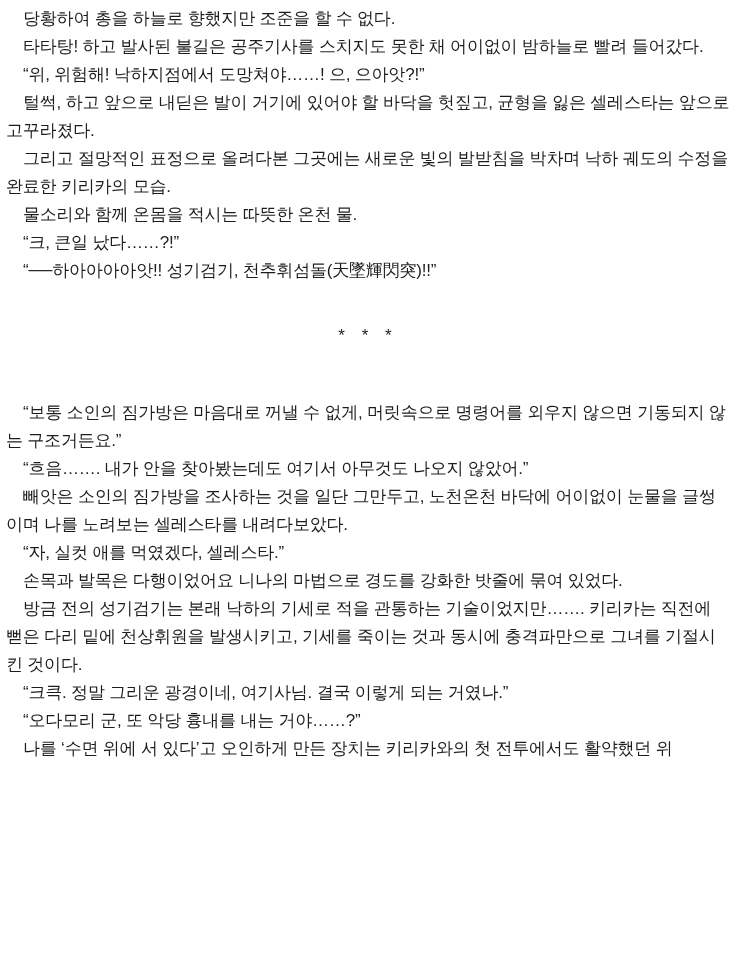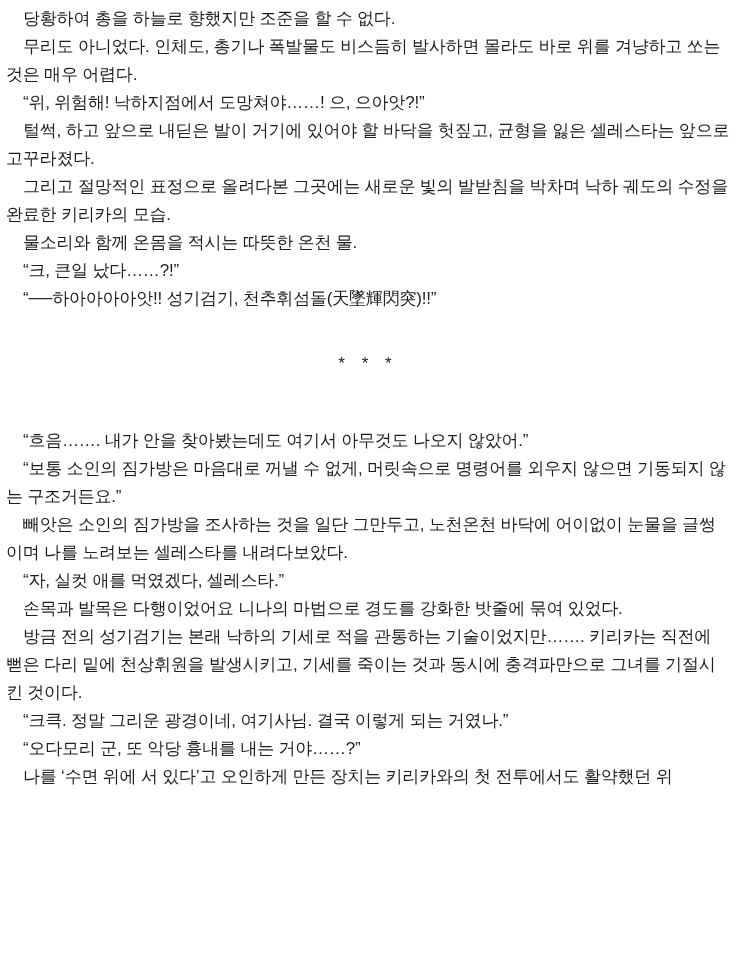--- a/index.html
+++ b/index.html
@@ -38,34 +38,34 @@
     color: #1c1c1c;
   }
 </style>
 </head>
 <body>
 
 <div class="page">
 
   <div>
     <p class="para">당황하여 총을 하늘로 향했지만 조준을 할 수 없다.</p>
-    <p class="para">무리도 아니었다. 인체도, 총기나 폭발물도 비스듬히 발사하면 몰라도 바로 위를 겨냥하고 쏘는 것은 매우 어렵다.</p>
+    <p class="para">타타탕! 하고 발사된 불길은 공주기사를 스치지도 못한 채 어이없이 밤하늘로 빨려 들어갔다.</p>
     <p class="para">“위, 위험해! 낙하지점에서 도망쳐야……! 으, 으아앗?!”</p>
     <p class="para">털썩, 하고 앞으로 내딛은 발이 거기에 있어야 할 바닥을 헛짚고, 균형을 잃은 셀레스타는 앞으로 고꾸라졌다.</p>
     <p class="para">그리고 절망적인 표정으로 올려다본 그곳에는 새로운 빛의 발받침을 박차며 낙하 궤도의 수정을 완료한 키리카의 모습.</p>
     <p class="para">물소리와 함께 온몸을 적시는 따뜻한 온천 물.</p>
     <p class="para">“크, 큰일 났다……?!”</p>
     <p class="para">“──하아아아아앗!! 성기검기, 천추휘섬돌(天墜輝閃突)!!”</p>
   </div>
 
   <div class="scene-divider">* * *</div>
 
   <div>
+    <p class="para">“보통 소인의 짐가방은 마음대로 꺼낼 수 없게, 머릿속으로 명령어를 외우지 않으면 기동되지 않는 구조거든요.”</p>
     <p class="para">“흐음……. 내가 안을 찾아봤는데도 여기서 아무것도 나오지 않았어.”</p>
-    <p class="para">“보통 소인의 짐가방은 마음대로 꺼낼 수 없게, 머릿속으로 명령어를 외우지 않으면 기동되지 않는 구조거든요.”</p>
     <p class="para">빼앗은 소인의 짐가방을 조사하는 것을 일단 그만두고, 노천온천 바닥에 어이없이 눈물을 글썽이며 나를 노려보는 셀레스타를 내려다보았다.</p>
     <p class="para">“자, 실컷 애를 먹였겠다, 셀레스타.”</p>
     <p class="para">손목과 발목은 다행이었어요 니나의 마법으로 경도를 강화한 밧줄에 묶여 있었다.</p>
     <p class="para">방금 전의 성기검기는 본래 낙하의 기세로 적을 관통하는 기술이었지만……. 키리카는 직전에 뻗은 다리 밑에 천상휘원을 발생시키고, 기세를 죽이는 것과 동시에 충격파만으로 그녀를 기절시킨 것이다.</p>
     <p class="para">“크큭. 정말 그리운 광경이네, 여기사님. 결국 이렇게 되는 거였나.”</p>
     <p class="para">“오다모리 군, 또 악당 흉내를 내는 거야……?”</p>
     <p class="para">나를 ‘수면 위에 서 있다’고 오인하게 만든 장치는 키리카와의 첫 전투에서도 활약했던 위</p>
   </div>
 
 </div>

